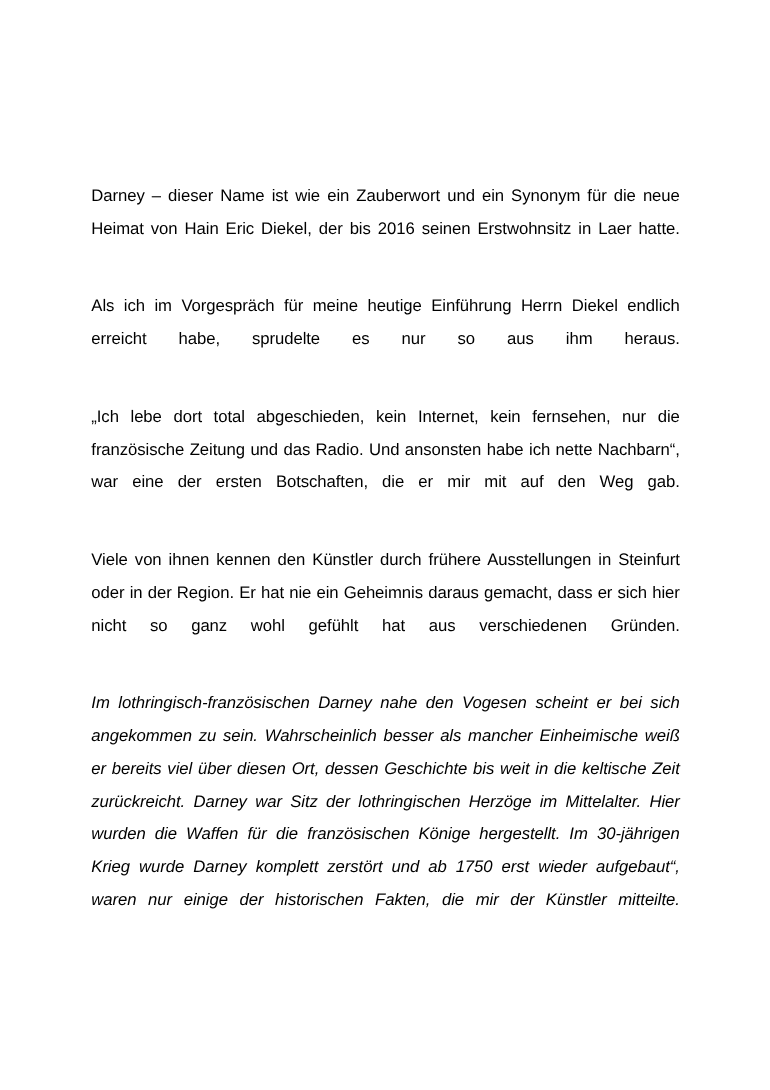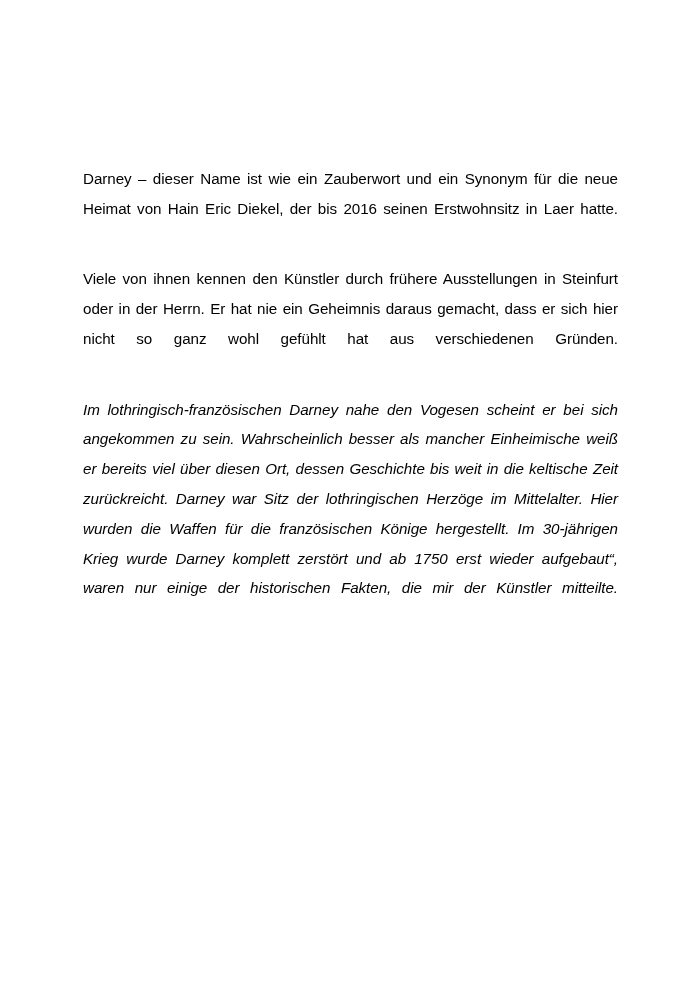--- a/index.html
+++ b/index.html
@@ -56,20 +56,22 @@
   }
 </style>
 </head>
 <body>
 
 <div id="page">
   <div id="text-column">
 
     <p class="paragraph">Darney – dieser Name ist wie ein Zauberwort und ein Synonym für die neue Heimat von Hain Eric Diekel, der bis 2016 seinen Erstwohnsitz in Laer hatte.</p>
 
+    <p class="paragraph">Als ich im Vorgespräch für meine heutige Einführung Herrn Diekel endlich erreicht habe, sprudelte es nur so aus ihm heraus.</p>
 
+    <p class="paragraph">„Ich lebe dort total abgeschieden, kein Internet, kein fernsehen, nur die französische Zeitung und das Radio. Und ansonsten habe ich nette Nachbarn“, war eine der ersten Botschaften, die er mir mit auf den Weg gab.</p>
 
-    <p class="paragraph">Viele von ihnen kennen den Künstler durch frühere Ausstellungen in Steinfurt oder in der Herrn. Er hat nie ein Geheimnis daraus gemacht, dass er sich hier nicht so ganz wohl gefühlt hat aus verschiedenen Gründen.</p>
+    <p class="paragraph">Viele von ihnen kennen den Künstler durch frühere Ausstellungen in Steinfurt oder in der Region. Er hat nie ein Geheimnis daraus gemacht, dass er sich hier nicht so ganz wohl gefühlt hat aus verschiedenen Gründen.</p>
 
     <p class="paragraph">Im lothringisch-französischen Darney nahe den Vogesen scheint er bei sich angekommen zu sein. Wahrscheinlich besser als mancher Einheimische weiß er bereits viel über diesen Ort, dessen Geschichte bis weit in die keltische Zeit zurückreicht. Darney war Sitz der lothringischen Herzöge im Mittelalter. Hier wurden die Waffen für die französischen Könige hergestellt. Im 30-jährigen Krieg wurde Darney komplett zerstört und ab 1750 erst wieder aufgebaut“, waren nur einige der historischen Fakten, die mir der Künstler mitteilte.</p>
 
   </div>
 </div>
 
 </body></html>

